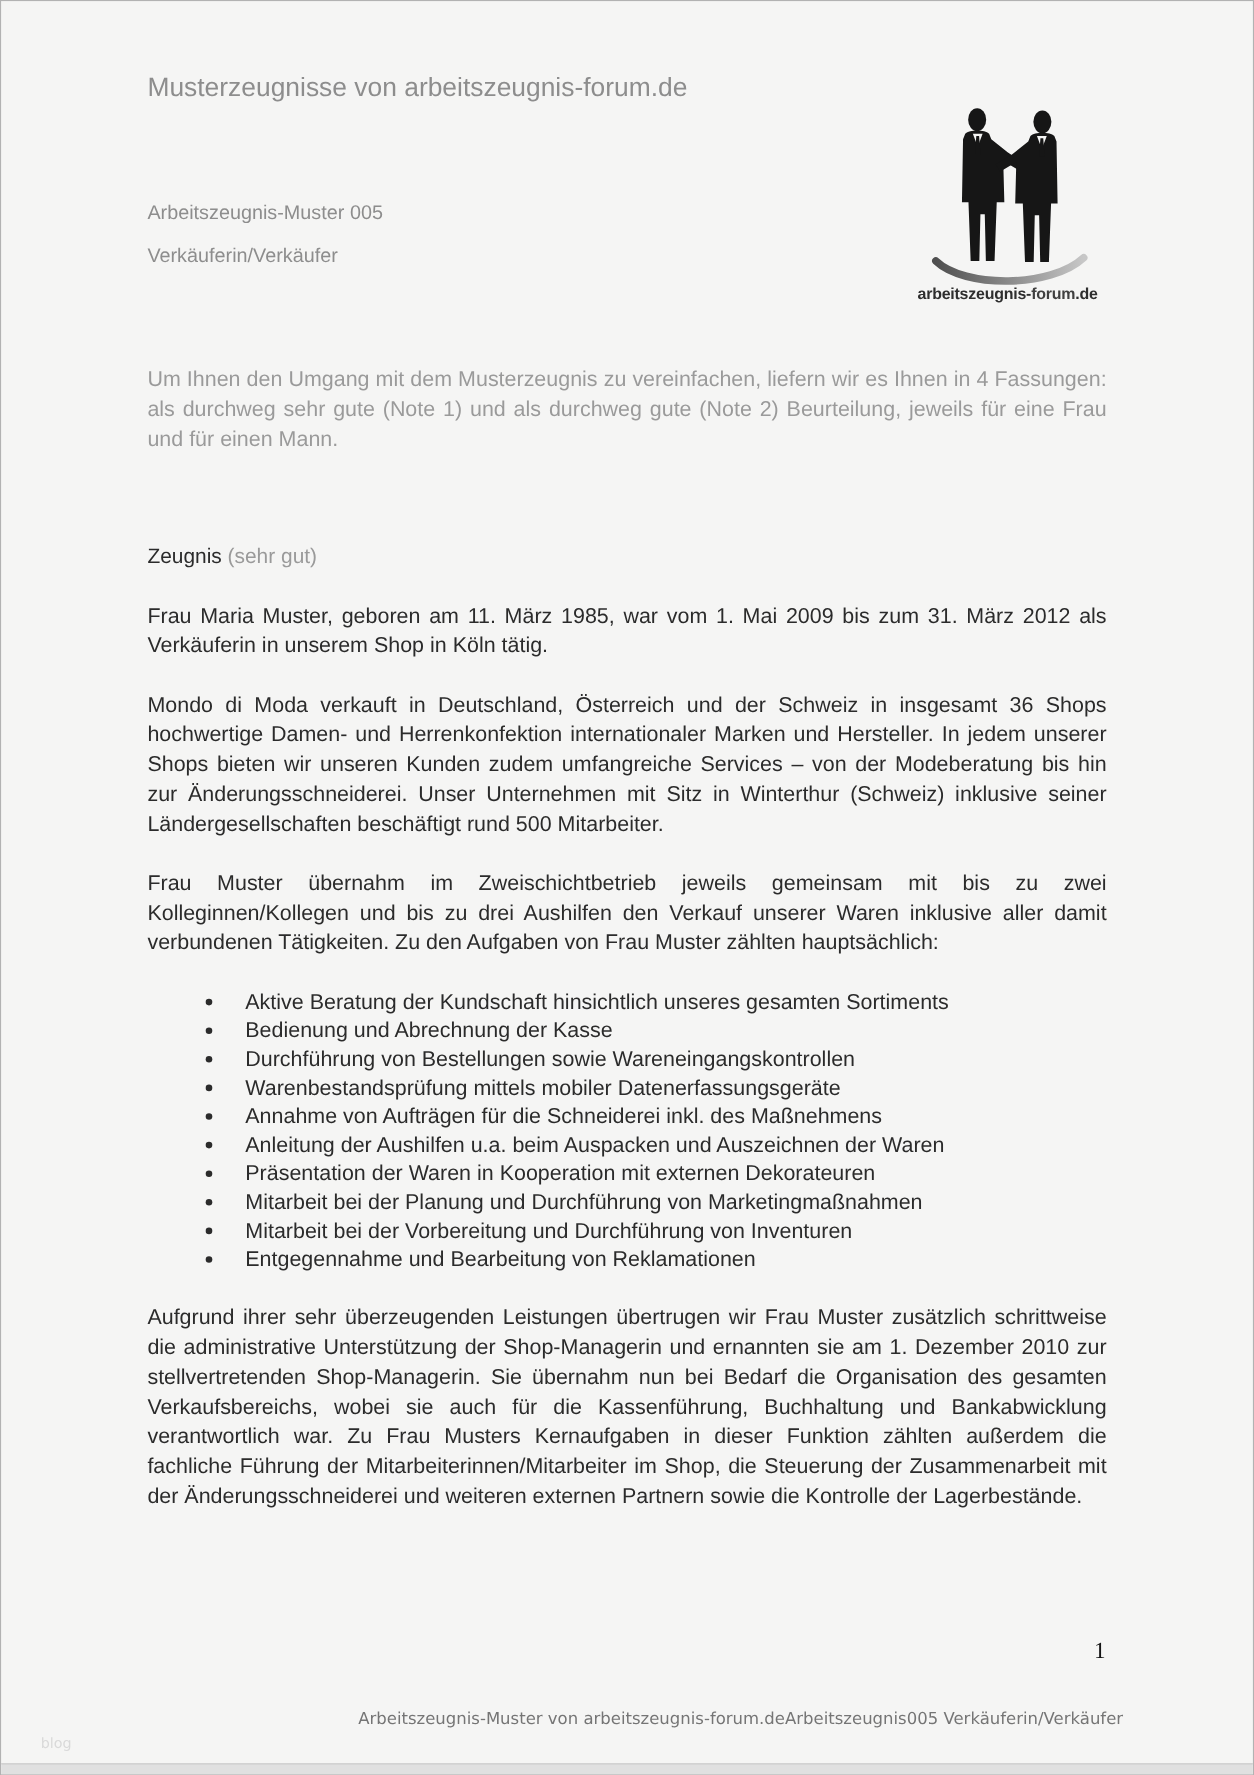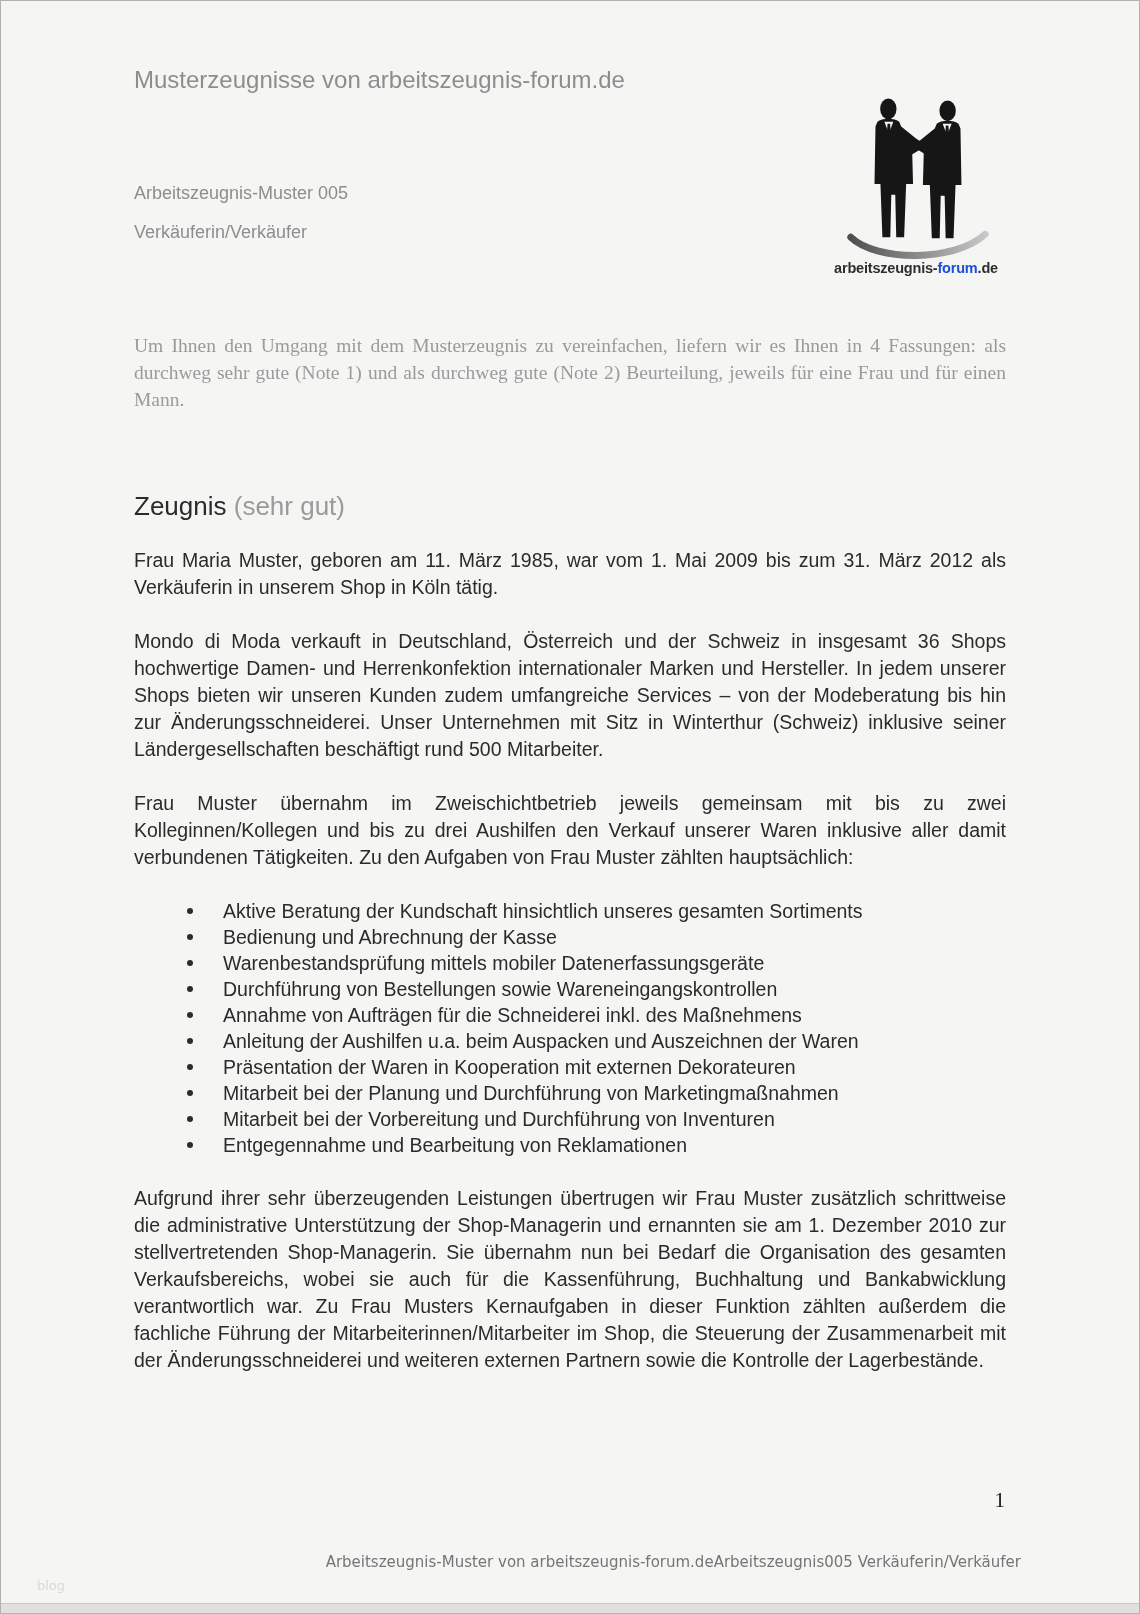--- a/index.html
+++ b/index.html
@@ -24,39 +24,38 @@
   .logo {
     position:absolute; top:92px; left:833px; width:164px;
     text-align:center;
   }
   .logo svg { display:block; margin:0 auto; }
   .logo-text {
     margin-top:1px;
     font-size:14.5px; font-weight:bold; letter-spacing:-0.2px;
     color:#2e2e2e; white-space:nowrap;
   }
-  .logo-text .hl { color:#1d4ed8;text-align:right; }
+  .logo-text .hl { color:#404040;text-align:right; }
 
   .doc-title {
     margin-top:80px;
     font-size:18px; line-height:39px;
     color:#8d8d8d;
   }
 
   .intro {
     margin:80px 0 12px 0;
     font-size:19.5px; line-height:27px;
     color:#9a9a9a;
     text-align:justify;
-    font-family:Liberation Serif, serif;
   }
 
   .section-heading {
     margin:80px 0 0 0;
-    font-size:26px; line-height:27px;
+    font-size:19px; line-height:27px;
     font-weight:normal; color:#2b2b2b;
   }
   .section-heading .note { color:#9a9a9a; }
 
   .body-par {
     margin:27px 0 0 0;
     font-size:19.5px; line-height:27px;
     color:#2b2b2b;
     text-align:justify;
   }
@@ -152,22 +151,22 @@
 
     <h2 class="section-heading"><span>Zeugnis</span> <span class="note">(sehr gut)</span></h2>
 
     <p class="body-par">Frau Maria Muster, geboren am 11. März 1985, war vom 1. Mai 2009 bis zum 31. März 2012 als Verkäuferin in unserem Shop in Köln tätig.</p>
     <p class="body-par">Mondo di Moda verkauft in Deutschland, Österreich und der Schweiz in insgesamt 36 Shops hochwertige Damen- und Herrenkonfektion internationaler Marken und Hersteller. In jedem unserer Shops bieten wir unseren Kunden zudem umfangreiche Services – von der Modeberatung bis hin zur Änderungsschneiderei. Unser Unternehmen mit Sitz in Winterthur (Schweiz) inklusive seiner Ländergesellschaften beschäftigt rund 500 Mitarbeiter.</p>
     <p class="body-par">Frau Muster übernahm im Zweischichtbetrieb jeweils gemeinsam mit bis zu zwei Kolleginnen/Kollegen und bis zu drei Aushilfen den Verkauf unserer Waren inklusive aller damit verbundenen Tätigkeiten. Zu den Aufgaben von Frau Muster zählten hauptsächlich:</p>
 
     <ul class="tasks">
       <li>Aktive Beratung der Kundschaft hinsichtlich unseres gesamten Sortiments</li>
       <li>Bedienung und Abrechnung der Kasse</li>
+      <li>Durchführung von Bestellungen sowie Wareneingangskontrollen</li>
       <li>Warenbestandsprüfung mittels mobiler Datenerfassungsgeräte</li>
-      <li>Durchführung von Bestellungen sowie Wareneingangskontrollen</li>
       <li>Annahme von Aufträgen für die Schneiderei inkl. des Maßnehmens</li>
       <li>Anleitung der Aushilfen u.a. beim Auspacken und Auszeichnen der Waren</li>
       <li>Präsentation der Waren in Kooperation mit externen Dekorateuren</li>
       <li>Mitarbeit bei der Planung und Durchführung von Marketingmaßnahmen</li>
       <li>Mitarbeit bei der Vorbereitung und Durchführung von Inventuren</li>
       <li>Entgegennahme und Bearbeitung von Reklamationen</li>
     </ul>
 
     <p class="body-par last-par">Aufgrund ihrer sehr überzeugenden Leistungen übertrugen wir Frau Muster zusätzlich schrittweise die administrative Unterstützung der Shop-Managerin und ernannten sie am 1. Dezember 2010 zur stellvertretenden Shop-Managerin. Sie übernahm nun bei Bedarf die Organisation des gesamten Verkaufsbereichs, wobei sie auch für die Kassenführung, Buchhaltung und Bankabwicklung verantwortlich war. Zu Frau Musters Kernaufgaben in dieser Funktion zählten außerdem die fachliche Führung der Mitarbeiterinnen/Mitarbeiter im Shop, die Steuerung der Zusammenarbeit mit der Änderungsschneiderei und weiteren externen Partnern sowie die Kontrolle der Lagerbestände.</p>
   </div>

